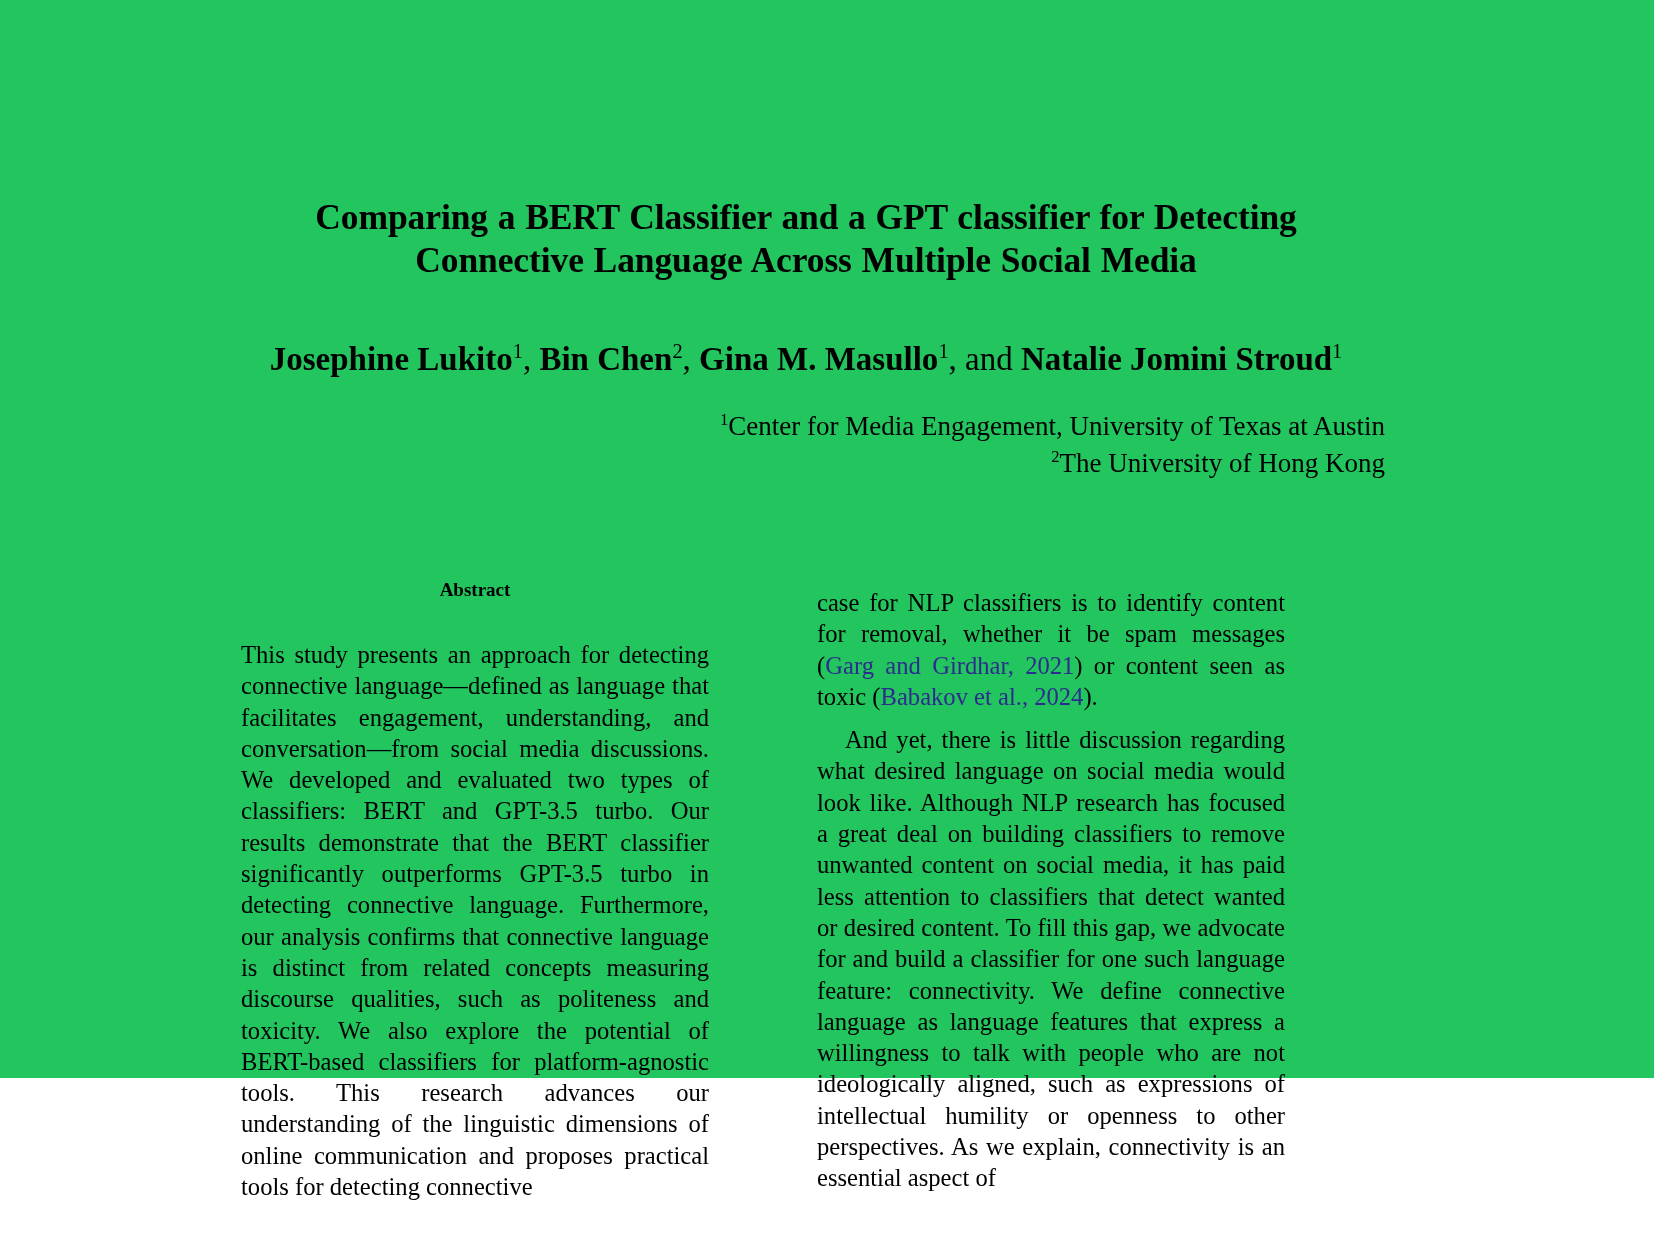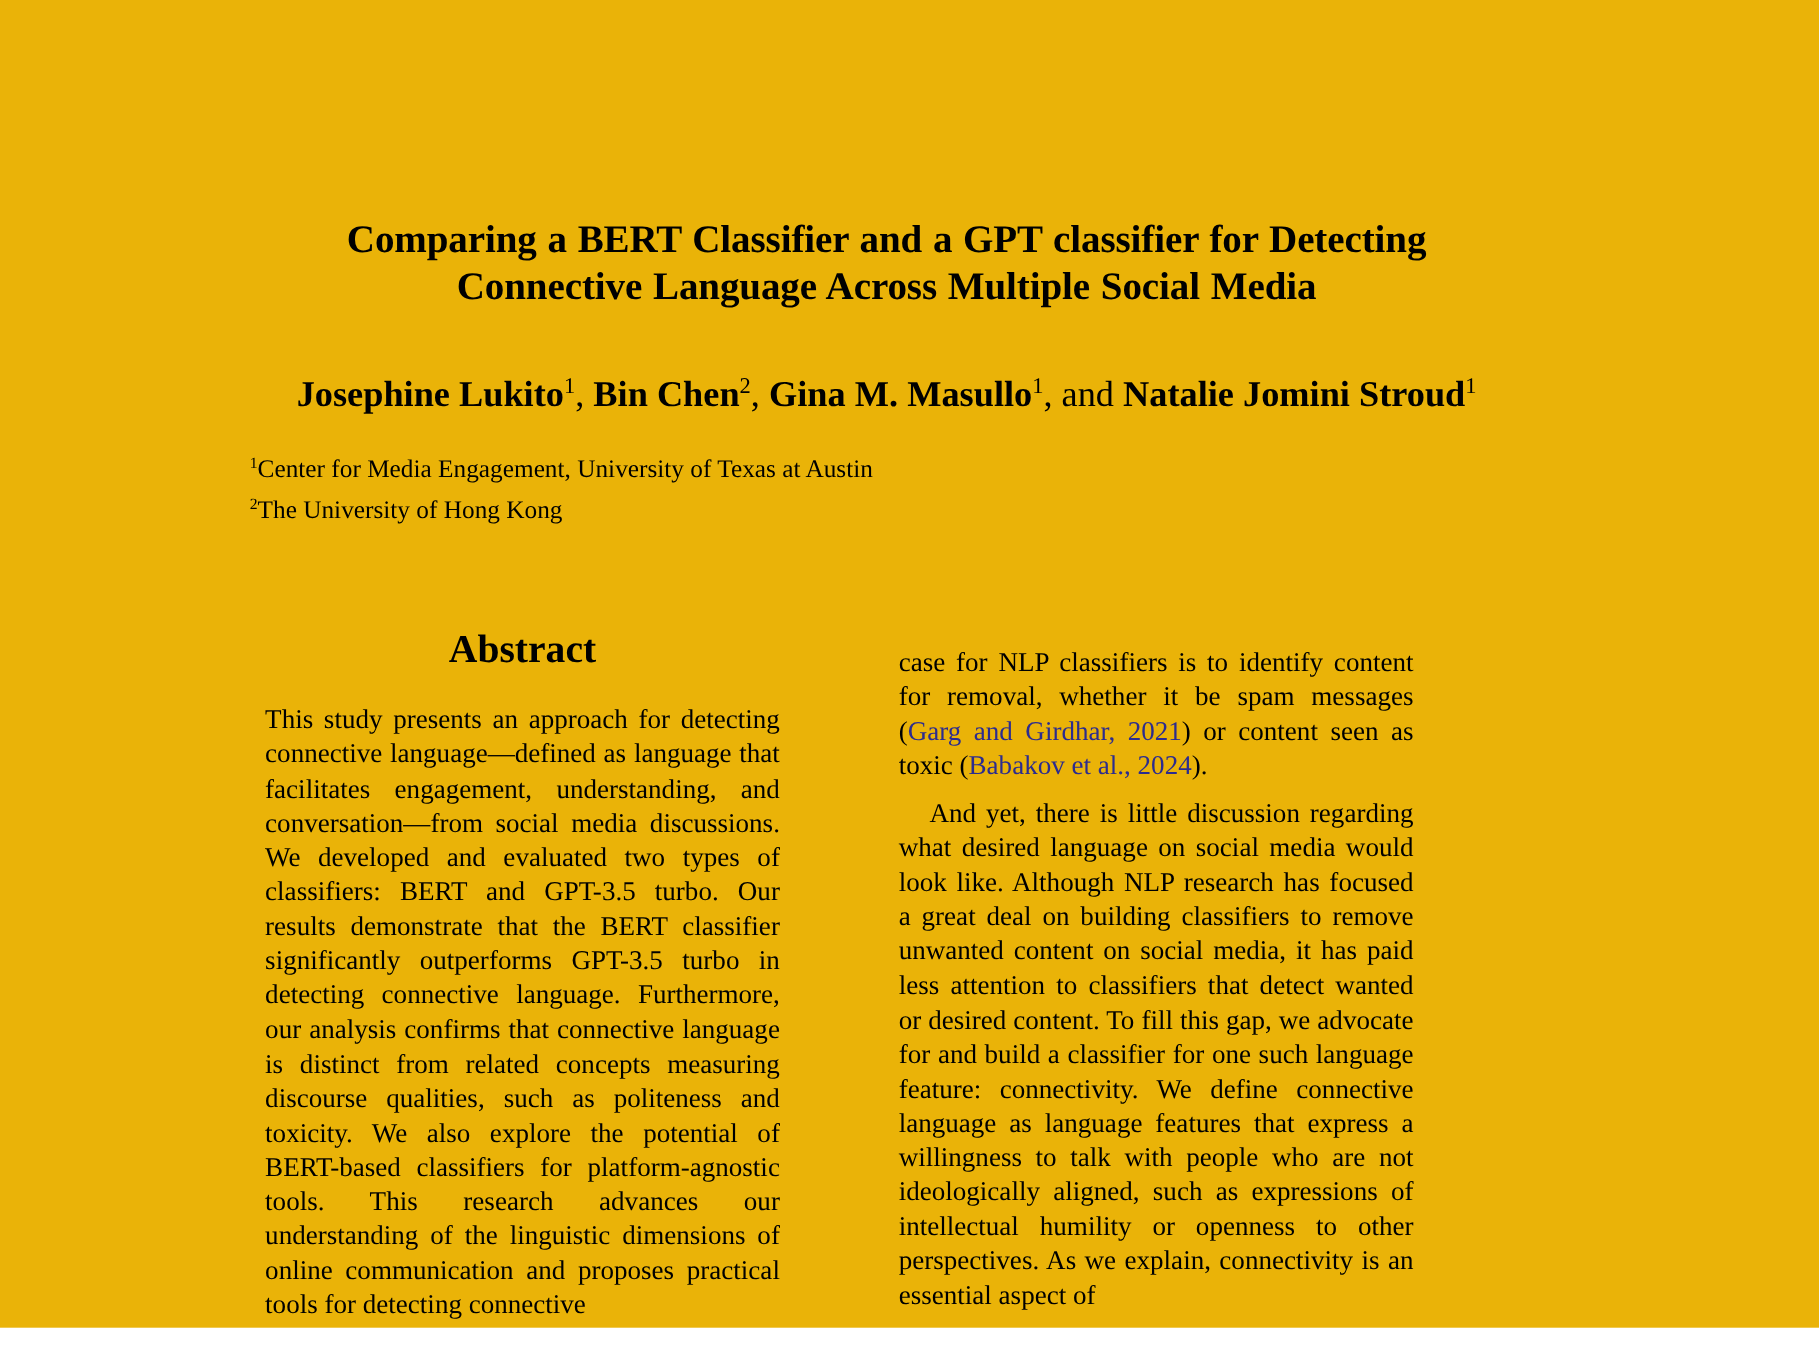--- a/index.html
+++ b/index.html
@@ -12,22 +12,22 @@
     height: 1241px;
     overflow: hidden;
     font-family: "Liberation Serif", "DejaVu Serif", serif;
     color: #000000;
     -webkit-font-smoothing: antialiased;
   }
 
   .page {
     position: relative;
     width: 1654px;
-    height: 1207px;
-    background: #eab308;
+    height: 1078px;
+    background: #22c55e;
   }
 
   
   .title-block {
     position: absolute;
     left: 227px;
     top: 196px;
     width: 1158px;
     text-align: center;
   }
@@ -58,22 +58,22 @@
     vertical-align: super;
     line-height: 0;
     font-weight: normal;
   }
 
   .affiliations {
     position: absolute;
     left: 227px;
     top: 408px;
     width: 1158px;
-    text-align: left;
-    font-size: 23px;
+    text-align: right;
+    font-size: 27px;
     line-height: 37px;
   }
   .affil-line {
     display: block;
   }
 
   
   .columns {
     position: absolute;
     left: 0;
@@ -94,21 +94,21 @@
   }
   .col-left {
     left: 229px;
   }
   .col-right {
     left: 805px;
   }
 
   .abstract-heading {
     text-align: center;
-    font-size: 36px;
+    font-size: 19px;
     font-weight: bold;
     margin: 0 0 34px 0;
     line-height: 30px;
   }
 
   .para {
     margin: 12px;
     text-align: justify;
     text-indent: 0;
   }

